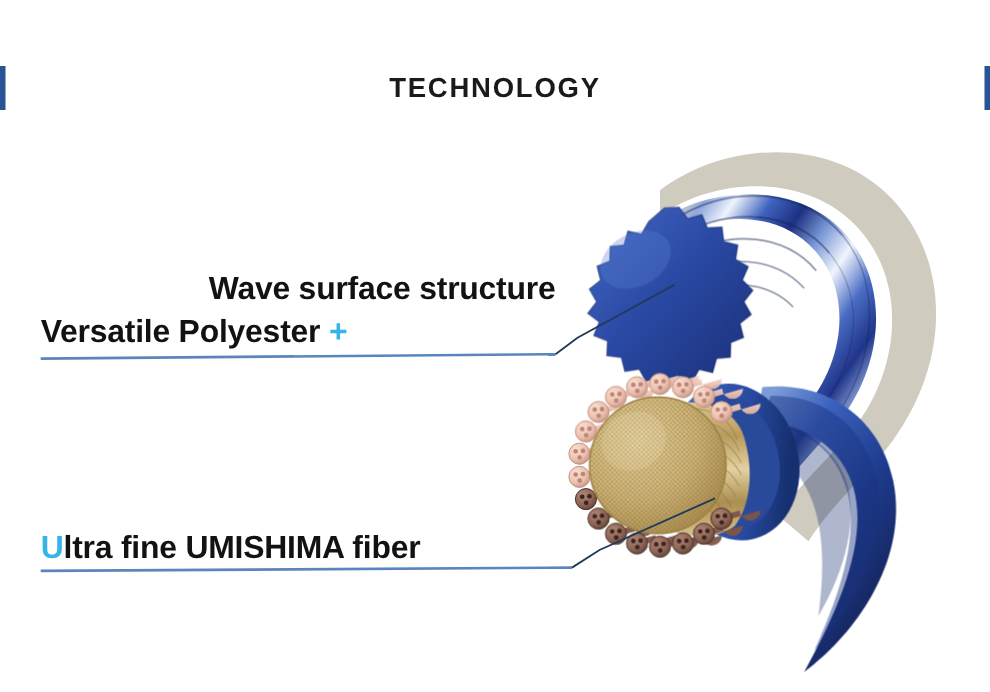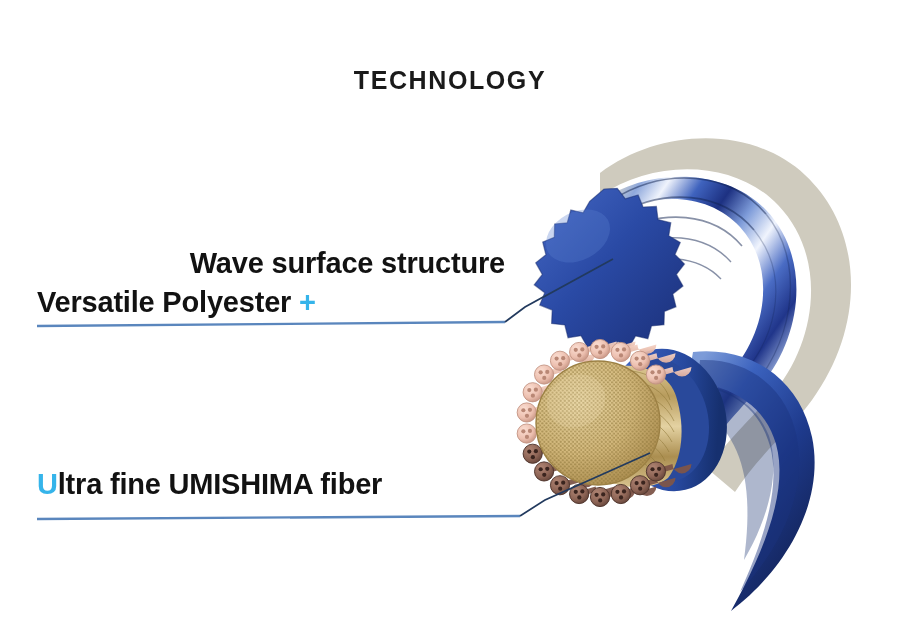--- a/index.html
+++ b/index.html
@@ -21,23 +21,22 @@
 
   
   .header {
     position: absolute;
     left: 0;
     top: 52px;
     width: 900px;
     height: 56px;
     display: flex;
     align-items: center;
-    justify-content: center;
+    justify-content: space-between;
     gap: 34px;
-    flex-direction: column;
   }
   .rule-bar {
     width: 5px;
     height: 40px;
     background: #2b5496;
   }
   .header-title {
     font-size: 25px;
     font-weight: 700;
     letter-spacing: 1.6px;
@@ -59,21 +58,21 @@
     letter-spacing: -0.2px;
     font-family: "Liberation Sans", sans-serif;
   }
   .accent {
     color: #35b4ea;
   }
   .callout-l1 { text-align: left; }
   .callout-l2 { text-align: right; }
 
   #callout-wave  { left: 37px; top: 244px; width: 468px; }
-  #callout-fiber { left: 37px; top: 465px; width: 468px; }
+  #callout-fiber { left: 37px; top: 479px; width: 468px; }
 
   
   #artwork {
     position: absolute;
     left: 0;
     top: 0;
     width: 900px;
     height: 629px;
   }
 </style>

